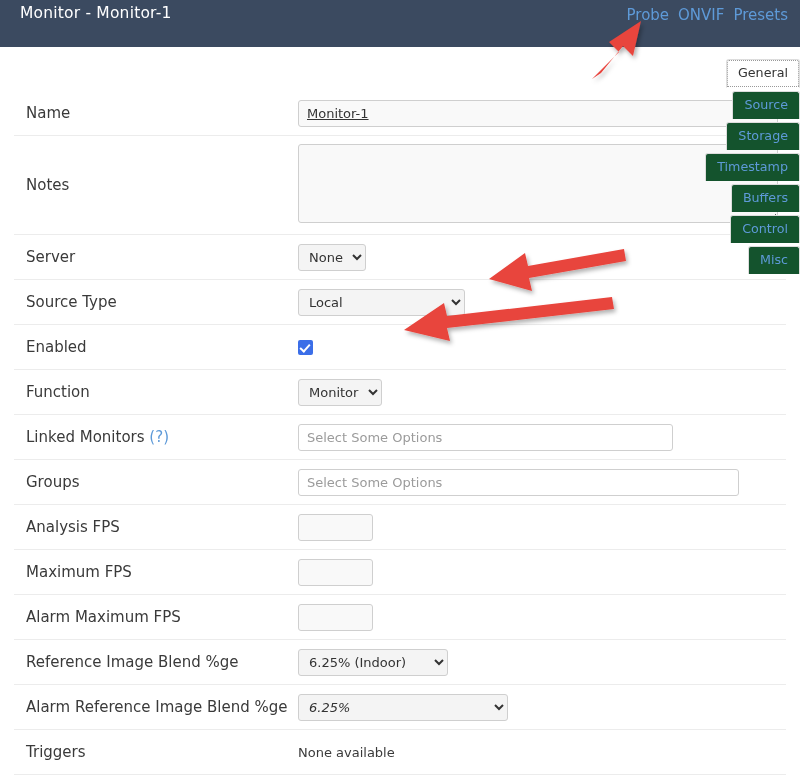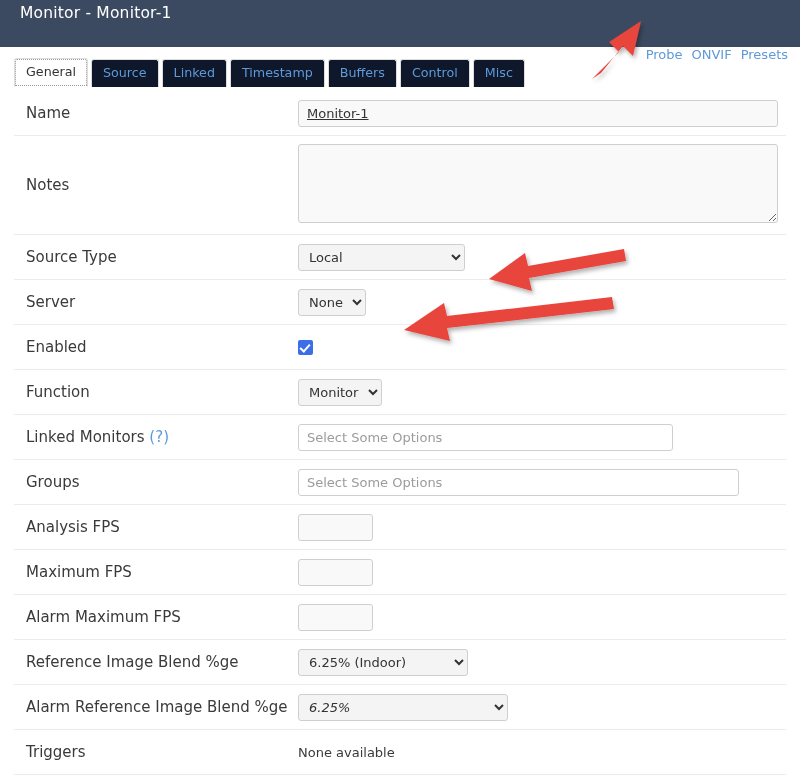--- a/index.html
+++ b/index.html
@@ -33,41 +33,41 @@
   }
   .header-links {
     position: absolute;
     right: 12px;
     top: 6px;
     display: flex;
     gap: 9px;
   }
   .header-link {
     color: #5e9ad8;
-    font-size: 13px;
+    font-size: 15px;
     text-decoration: none;
     cursor: pointer;
-    margin-top: 41px;
   }
 
   
   .tabs {
     position: relative;
     height: 28px;
     margin-top: 12px;
     padding-left: 14px;
     display: flex;
     align-items: flex-end;
     gap: 3px;
     border-bottom: 0;
+    flex-direction: column;
   }
   .tab {
     font-size: 12.7px;
     padding: 5px 11px 6px 11px;
-    background: #0f172a;
+    background: #14532d;
     border: 1px solid #dddddd;
     border-bottom: none;
     color: #5e9ad8;
     cursor: pointer;
     line-height: 16px;
     border-radius: 3px 3px 0 0;
   }
   .tab.active {
     background: #ffffff;
     color: #333333;
@@ -146,21 +146,21 @@
     font-size: 13px;
     color: #333333;
     padding: 4px 6px;
     height: 27px;
     box-sizing: border-box;
     outline: none;
     cursor: pointer;
   }
   .select-auto   { width: auto; }
   .select-local  { width: 167px; }
-  .select-blend  { width: 170px; }
+  .select-blend  { width: 150px; }
   .select-wide   { width: 210px; font-style: italic; }
 
   .checkbox {
     width: 15px;
     height: 15px;
     background: #3b6ee8;
     border-radius: 2px;
     position: relative;
     display: inline-block;
     cursor: pointer;
@@ -219,21 +219,21 @@
   <div class="header-links">
     <a class="header-link">Probe</a>
     <a class="header-link">ONVIF</a>
     <a class="header-link">Presets</a>
   </div>
 </div>
 
 <div class="tabs">
   <div class="tab active">General</div>
   <div class="tab">Source</div>
-  <div class="tab">Linked</div>
+  <div class="tab">Storage</div>
   <div class="tab">Timestamp</div>
   <div class="tab">Buffers</div>
   <div class="tab">Control</div>
   <div class="tab">Misc</div>
 </div>
 
 <table class="form-table">
   <tbody>
       <tr>
     <td class="label-cell">Name</td>
@@ -243,33 +243,33 @@
   </tr>
 
   <tr>
     <td class="label-cell">Notes</td>
     <td class="field-cell">
       <textarea class="text-input input-notes" style=""></textarea>
     </td>
   </tr>
 
   <tr>
+    <td class="label-cell">Server</td>
+    <td class="field-cell">
+      <select class="select-input select-auto">
+        <option>None</option>
+      </select>
+    </td>
+  </tr>
+
+  <tr>
     <td class="label-cell">Source Type</td>
     <td class="field-cell">
       <select class="select-input select-local">
         <option>Local</option>
-      </select>
-    </td>
-  </tr>
-
-  <tr>
-    <td class="label-cell">Server</td>
-    <td class="field-cell">
-      <select class="select-input select-auto">
-        <option>None</option>
       </select>
     </td>
   </tr>
 
   <tr>
     <td class="label-cell">Enabled</td>
     <td class="field-cell">
       <span class="checkbox"></span>
     </td>
   </tr>

